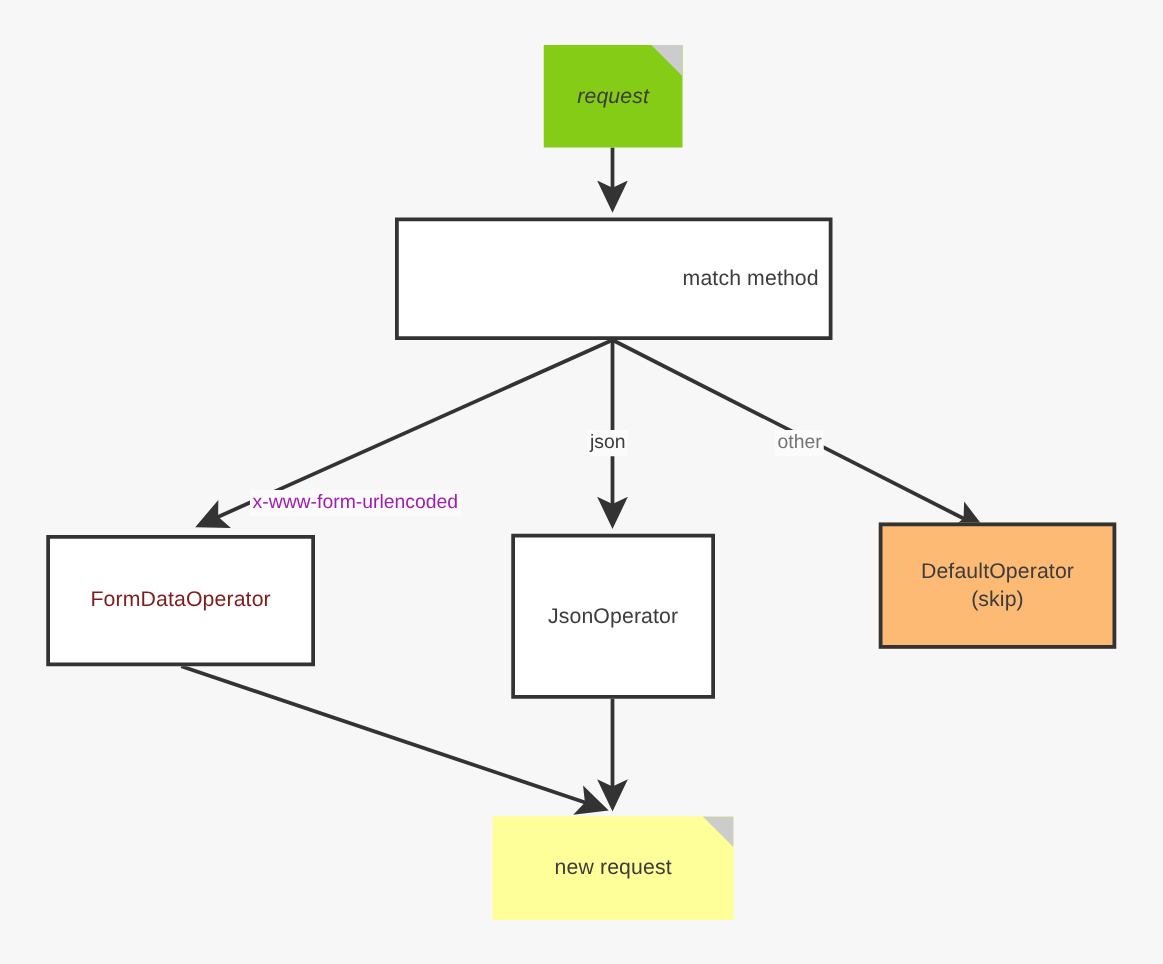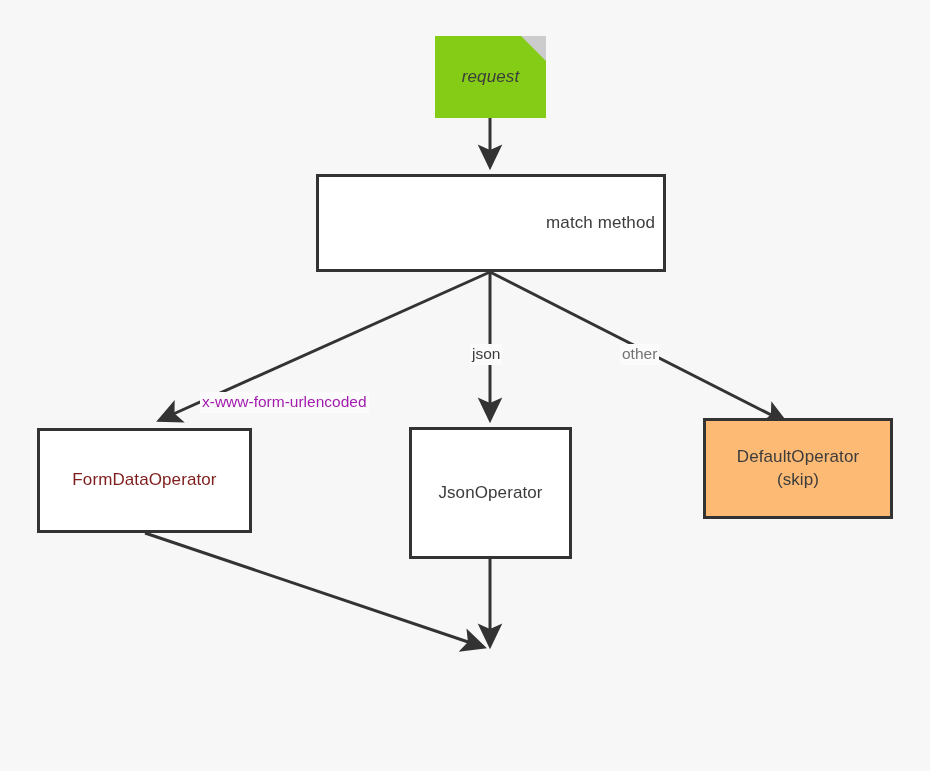--- a/index.html
+++ b/index.html
@@ -119,18 +119,22 @@
 
   <div class="node process" style="left: 409px; top: 427px; width: 163px; height: 132px; background: rgb(255, 255, 255); border-color: rgb(51, 51, 51); color: rgb(60, 60, 60);">
     <span class="node-label">JsonOperator</span>
   </div>
 
   <div class="node process" style="left: 703px; top: 418px; width: 190px; height: 101px; background: #fdba74; border-color: rgb(51, 51, 51); color: rgb(60, 60, 60);">
     <span class="node-label">DefaultOperator
 (skip)</span>
   </div>
 
+  <div class="node note" style="left: 394px; top: 653px; width: 193px; height: 83px; background: rgb(255, 255, 153); color: rgb(60, 60, 60);">
+    <span class="note-fold" style="background: rgb(204, 204, 204);"></span>
+    <span class="node-label">new request</span>
+  </div>
 
   <div class="edge-label" style="left: 200px; top: 344px; color: #a21caf; margin-top: 48px;">x-www-form-urlencoded</div>
   <div class="edge-label" style="left: 470px; top: 344px; color: rgb(60, 60, 60);">json</div>
   <div class="edge-label" style="left: 620px; top: 344px; color: #737373;">other</div>
 
 </div>
 
 </body></html>

